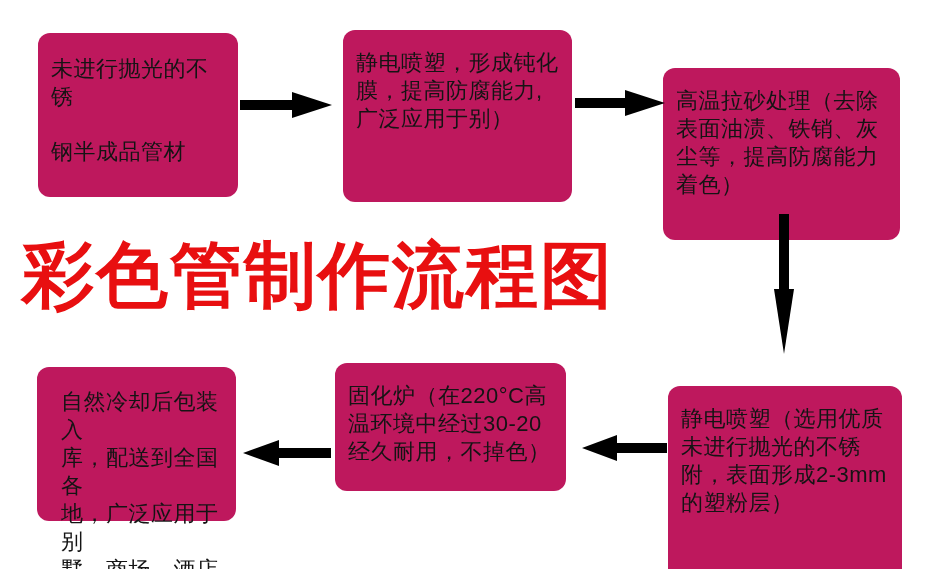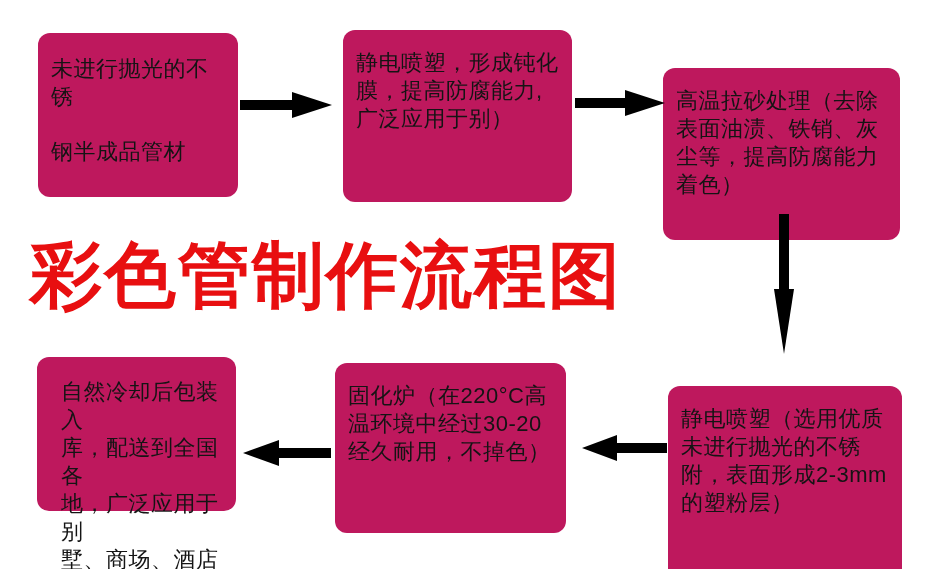--- a/index.html
+++ b/index.html
@@ -11,31 +11,31 @@
     position:absolute;background:#be185d;border-radius:12px;
     color:#141414;font-size:22px;font-weight:400;line-height:28px;
     padding:19px 10px 0 13px;box-sizing:border-box;letter-spacing:0.5px;
   }
   .ln{display:block;margin:0;padding:0;}
   .ln.gap{margin-bottom:27px;}
   .arrow{position:absolute;}
   .arrow svg{display:block;}
   .arrow polygon,.arrow rect{fill:#000000;}
   .title{
-    position:absolute;left:30px;top:232px;width:640px;
+    position:absolute;left:22px;top:232px;width:640px;
     color:#e80f10;font-size:72px;font-weight:bold;letter-spacing:2px;
     white-space:nowrap;line-height:1.2;
   }
   
   .b1{left:38px;top:33px;width:200px;height:164px;padding-top:22px;}
   .b2{left:343px;top:30px;width:229px;height:172px;}
   .b3{left:663px;top:32px;width:237px;height:172px;margin-top:36px;}
   .b4{left:668px;top:386px;width:234px;height:196px;}
-  .b5{left:335px;top:363px;width:231px;height:170px;}
-  .b6{left:37px;top:357px;width:199px;height:154px;padding-top:21px;padding-left:24px;}
+  .b5{left:335px;top:363px;width:231px;height:128px;}
+  .b6{left:37px;top:367px;width:199px;height:154px;padding-top:21px;padding-left:24px;}
   
   .a1{left:240px;top:91px;}
   .a2{left:575px;top:89px;}
   .a3{left:773px;top:214px;}
   .a4{left:582px;top:434px;}
   .a5{left:243px;top:439px;}
 </style>
 </head>
 <body>
 

